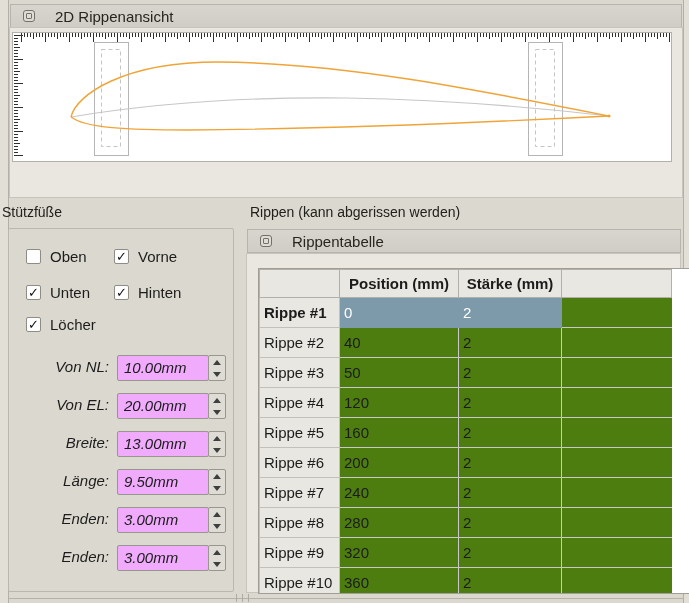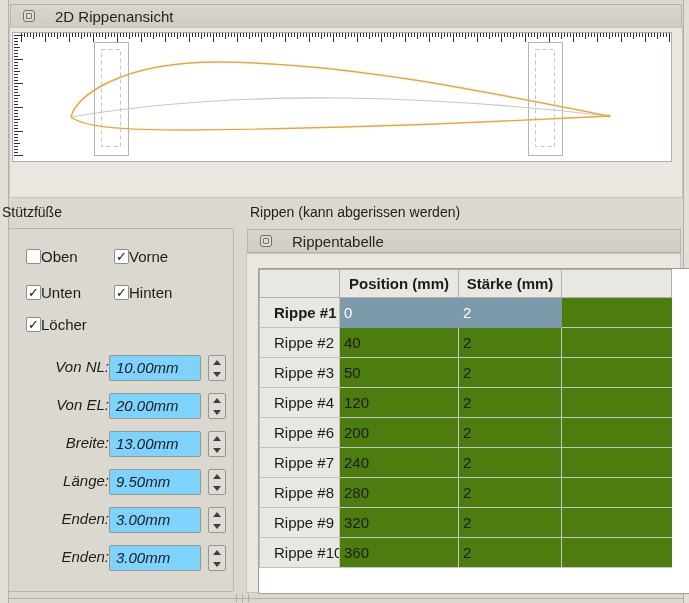--- a/index.html
+++ b/index.html
@@ -50,40 +50,40 @@
       repeating-linear-gradient(to bottom,#2f2f2f 0 1px,transparent 1px 3px);
     background-size:9px 100%,6px 100%,4px 100%;
     background-repeat:no-repeat; }
   .drawing-svg { position:absolute; left:0; top:0; }
 
   
   .section-label { top:204px; height:20px; font-size:14px; color:#21211b; }
 
   
   .groupbox { left:8px; top:228px; width:226px; height:364px; border:1px solid #b9b7af; border-radius:2px; }
-  .cb-item { position:absolute; display:flex; align-items:center; }
+  .cb-item { position:absolute; display:flex; align-items:center; gap:9px; }
   .cb-box { width:15px; height:15px; background:#ffffff; border:1px solid #8e8c84; border-radius:2px;
     display:flex; align-items:center; justify-content:center; font-size:13px; font-weight:900; color:#111; line-height:1; }
   .spin-row { position:absolute; left:0; width:224px; height:26px;font-style:italic; }
   .spin-label { position:absolute; left:0; top:3px; width:100px; text-align:right; }
-  .spin-field { position:absolute; left:100px; top:0; width:92px; height:26px; background:#7dd3fc;
+  .spin-field { position:absolute; left:108px; top:0; width:92px; height:26px; background:#f0abfc;
     border:1px solid #98968e; border-radius:2px; padding-left:6px; line-height:24px; }
   .spin-buttons { position:absolute; left:199px; top:0; width:18px; height:26px; background:#dedcd4;
     border:1px solid #98968e; border-radius:2px; display:flex; flex-direction:column; }
   .spin-up,.spin-down { flex:1; display:flex; align-items:center; justify-content:center; }
   .tri-up { width:0; height:0; border-left:4px solid transparent; border-right:4px solid transparent; border-bottom:5px solid #3f3f3f; }
   .tri-down { width:0; height:0; border-left:4px solid transparent; border-right:4px solid transparent; border-top:5px solid #3f3f3f; }
 
   
   .dock2-frame { left:246px; top:253px; width:435px; height:340px; background:#e9e7df; border:1px solid #c6c4bc; }
   .table-clip { position:absolute; left:11px; top:14px; width:462px; height:326px; overflow:hidden; background:#fff; border:1px solid #a09e96; }
   table.ribs { border-collapse:collapse; table-layout:fixed; width:412px; background:#fff; }
   table.ribs th, table.ribs td { font-weight:normal; font-size:15px; overflow:hidden; white-space:nowrap; }
   table.ribs thead th { height:28px; background:#e9e7e1; border:1px solid #b2b0a8; font-weight:bold; text-align:center; }
-  table.ribs tbody th { height:30px; background:#e9e7e1; border:1px solid #c2c0ba; text-align:left; padding-left:14px; }
+  table.ribs tbody th { height:30px; background:#e9e7e1; border:1px solid #c2c0ba; text-align:left; padding-left:4px; }
   table.ribs tbody td { height:30px; background:#4d7c0f; border:1px solid #c9c9c9; text-align:left; padding-left:4px; }
   table.ribs tbody td.filler { border-left:none; border-right:none; }
   table.ribs tr.selected td.val { background:#7d9aaa; color:#ffffff; border-color:#7d9aaa; }
   table.ribs tr.selected th { font-weight:bold; }
 </style>
 </head>
 <body>
 
 <div class="abs left-strip"></div>
 <div class="abs right-strip"></div>
@@ -250,20 +250,26 @@
             <td class="val">2</td>
             <td class="filler"></td>
           </tr>
           <tr>
             <th>Rippe #4</th>
             <td class="val">120</td>
             <td class="val">2</td>
             <td class="filler"></td>
           </tr>
           <tr>
+            <th>Rippe #5</th>
+            <td class="val">160</td>
+            <td class="val">2</td>
+            <td class="filler"></td>
+          </tr>
+          <tr>
             <th>Rippe #6</th>
             <td class="val">200</td>
             <td class="val">2</td>
             <td class="filler"></td>
           </tr>
           <tr>
             <th>Rippe #7</th>
             <td class="val">240</td>
             <td class="val">2</td>
             <td class="filler"></td>

